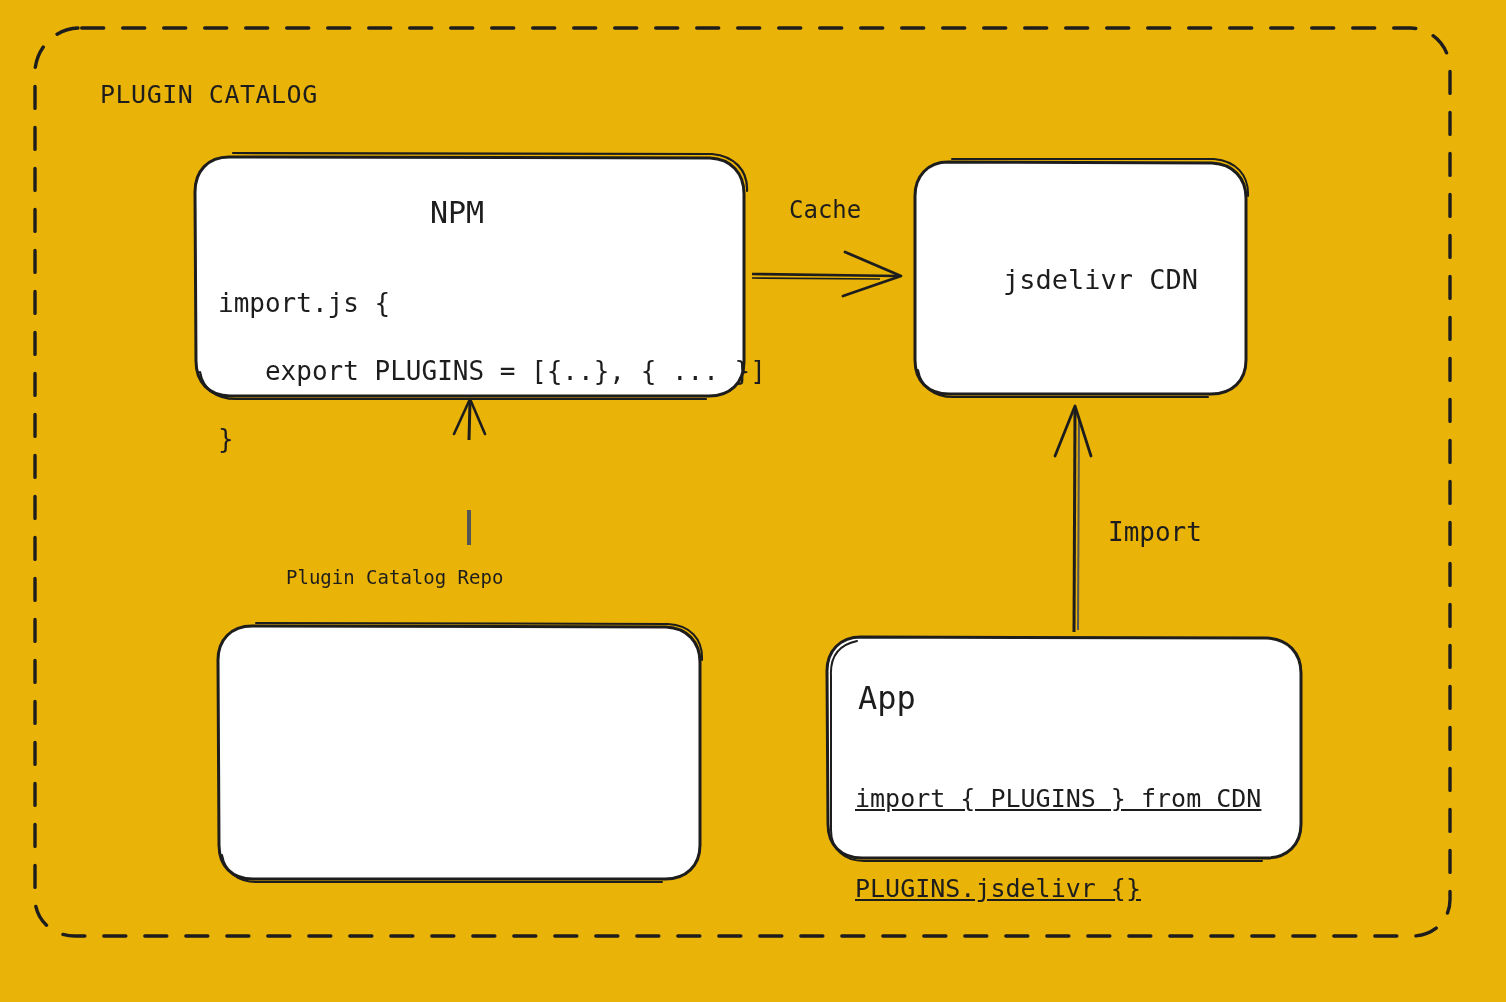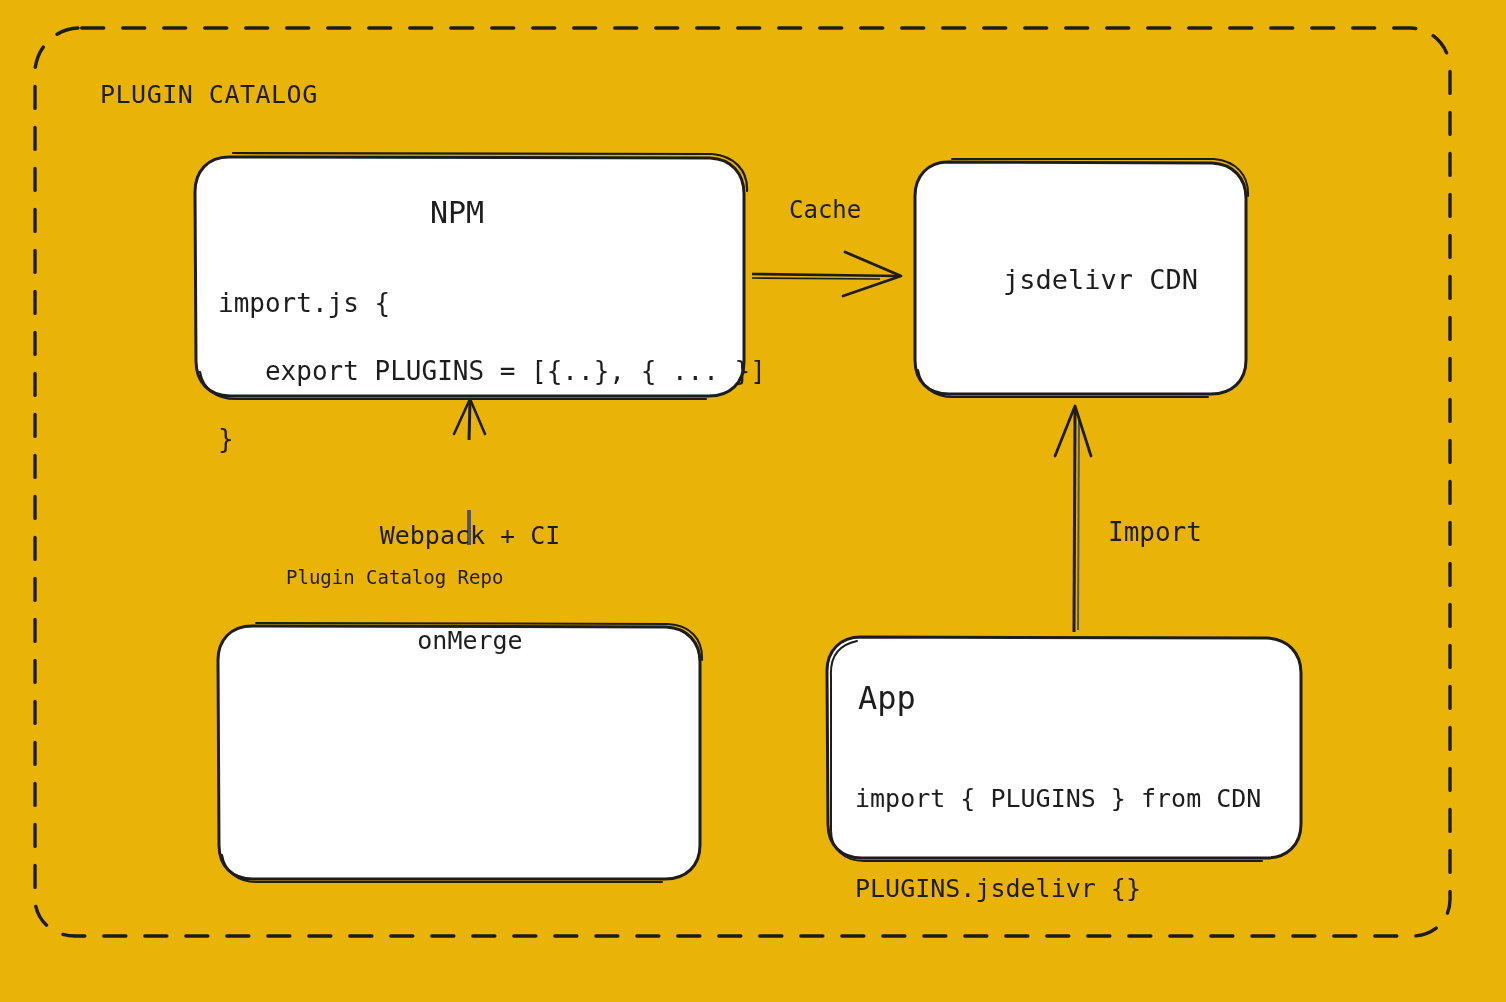--- a/index.html
+++ b/index.html
@@ -105,20 +105,21 @@
     top: 682px;
     font-size: 32px;
   }
   .app-code {
     left: 855px;
     top: 738px;
   }
   .app-code div {
     font-size: 25px;
     line-height: 58px;
+    text-decoration: underline;
   }
 </style>
 </head>
 <body>
 
 <div id="canvas">
 
   <svg id="vector" viewBox="0 0 1506 1002" xmlns="http://www.w3.org/2000/svg">
 
     <g>
@@ -230,24 +231,20 @@
   <div class="txt npm-code">
     <div class="code-line">import.js {</div>
     <div class="code-line">   export PLUGINS = [{..}, { ... }]</div>
     <div class="code-line">}</div>
   </div>
 
   <div class="txt cdn-label">jsdelivr CDN</div>
 
   <div class="txt edge-cache">Cache</div>
 
-  <div class="txt edge-build">
-    <div>Webpack + CI</div>
-    <div>onMerge</div>
-  </div>
 
   <div class="txt edge-import">Import</div>
 
   <div class="txt repo-caption">Plugin Catalog Repo</div>
 
 
   <div class="txt app-label">App</div>
 
   <div class="txt app-code">
     <div>import { PLUGINS } from CDN</div>

